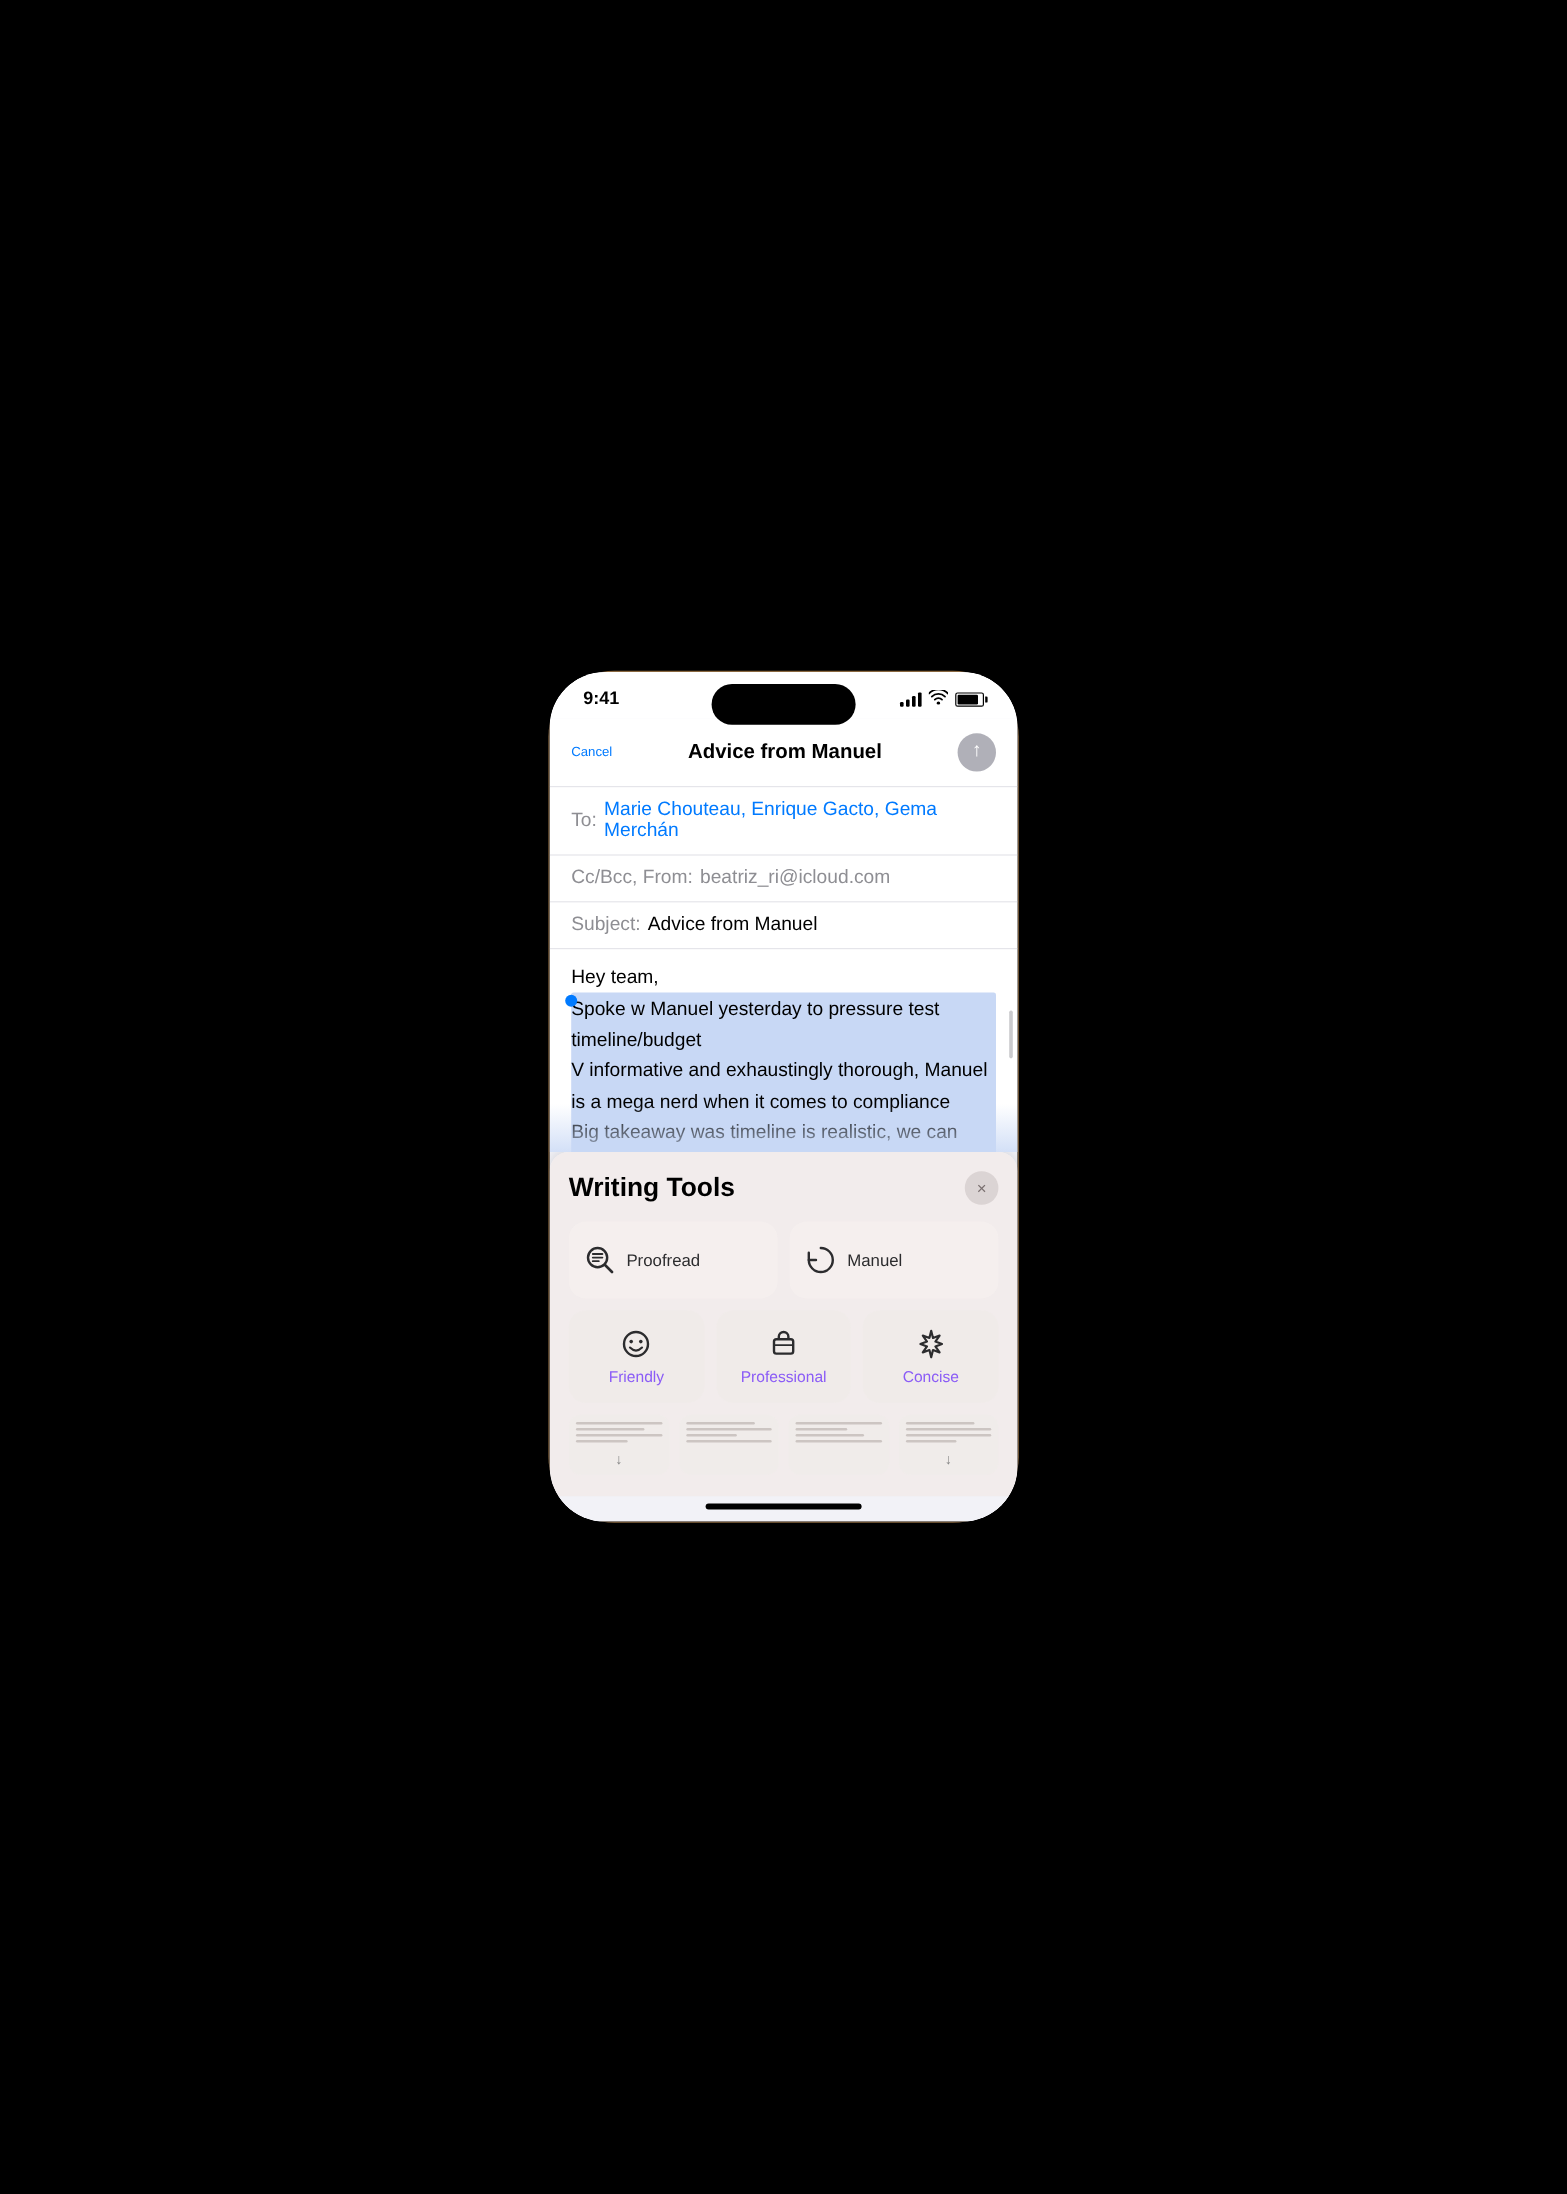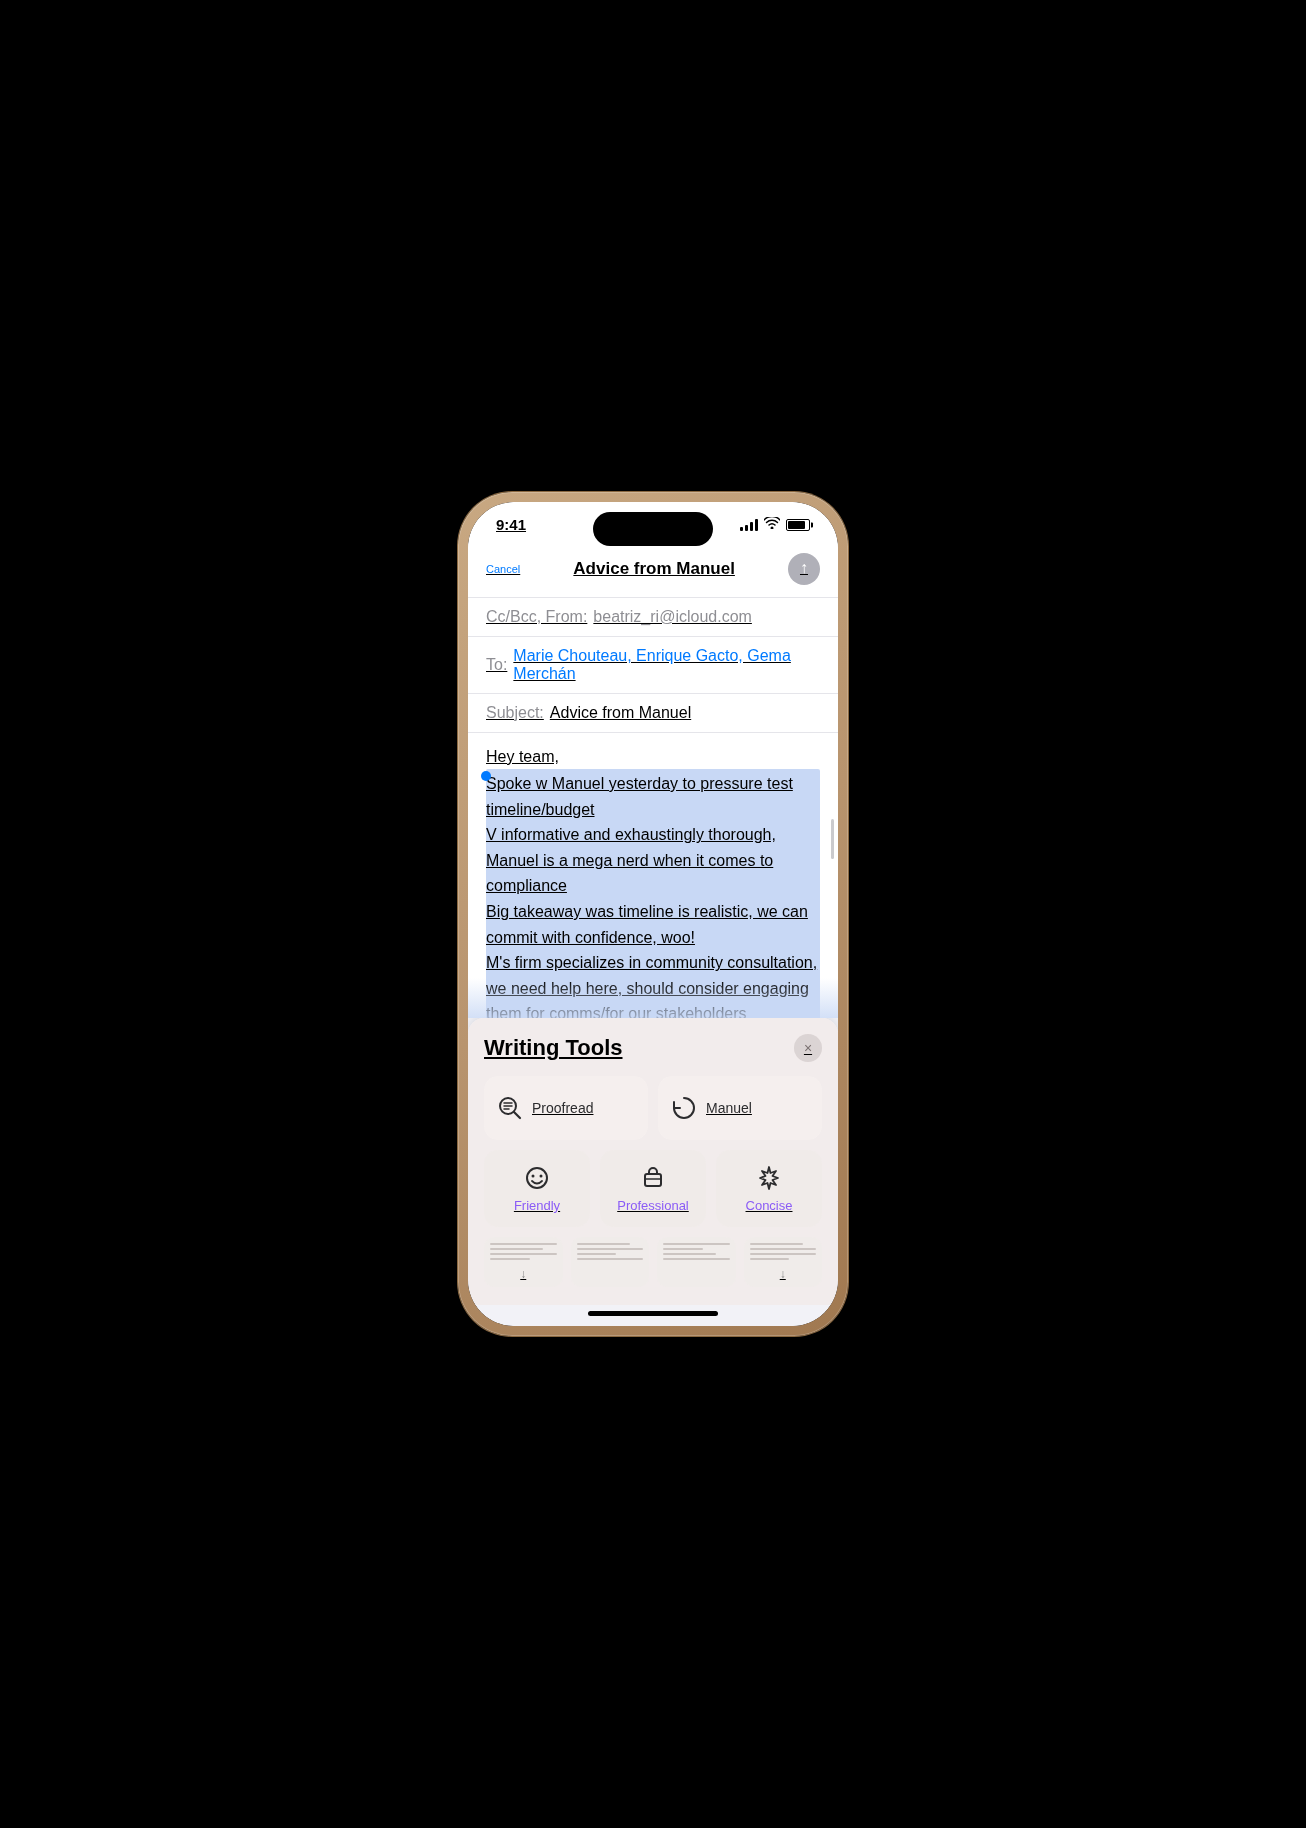--- a/index.html
+++ b/index.html
@@ -8,27 +8,25 @@
       background: #000;
       display: flex;
       justify-content: center;
       align-items: center;
       min-height: 100vh;
       font-family: -apple-system, 'SF Pro Display', 'SF Pro Text', Helvetica, Arial, sans-serif;
     }
 
     .phone-outer {
       width: 390px;
-      height: 844px;
+      height: 708px;
       background: linear-gradient(145deg, #c8a882, #b8946e, #a07850);
       border-radius: 54px;
-      padding: 10px;
       position: relative;
       box-shadow: 0 0 0 1px #8a6840, 0 20px 80px rgba(0,0,0,0.8), inset 0 0 0 1px rgba(255,255,255,0.2);
-      text-decoration: underline;
     }
 
     .phone-inner {
       width: 100%;
       height: 100%;
       background: #1a1a1a;
       border-radius: 46px;
       overflow: hidden;
       position: relative;
     }
@@ -484,27 +482,27 @@
 
         <div class="nav-bar">
           <span class="nav-cancel">Cancel</span>
           <span class="nav-title">Advice from Manuel</span>
           <div class="nav-send">
             <span class="nav-send-arrow">↑</span>
           </div>
         </div>
 
         <div class="field-row">
+          <span class="field-label">To:</span>
+          <span class="field-recipients">Marie Chouteau, Enrique Gacto, Gema Merchán</span>
+        </div>
+
+        <div class="field-row">
           <span class="field-placeholder">Cc/Bcc, From:</span>
           <span class="field-value" style="margin-left:6px; color:#8e8e93;">beatriz_ri@icloud.com</span>
-        </div>
-
-        <div class="field-row">
-          <span class="field-label">To:</span>
-          <span class="field-recipients">Marie Chouteau, Enrique Gacto, Gema Merchán</span>
         </div>
 
         <div class="field-row">
           <span class="field-placeholder">Subject:</span>
           <span class="field-value" style="margin-left:6px;">Advice from Manuel</span>
         </div>
 
         <div class="email-body">
           <div class="body-greeting">Hey team,</div>
           <div class="body-selected">

